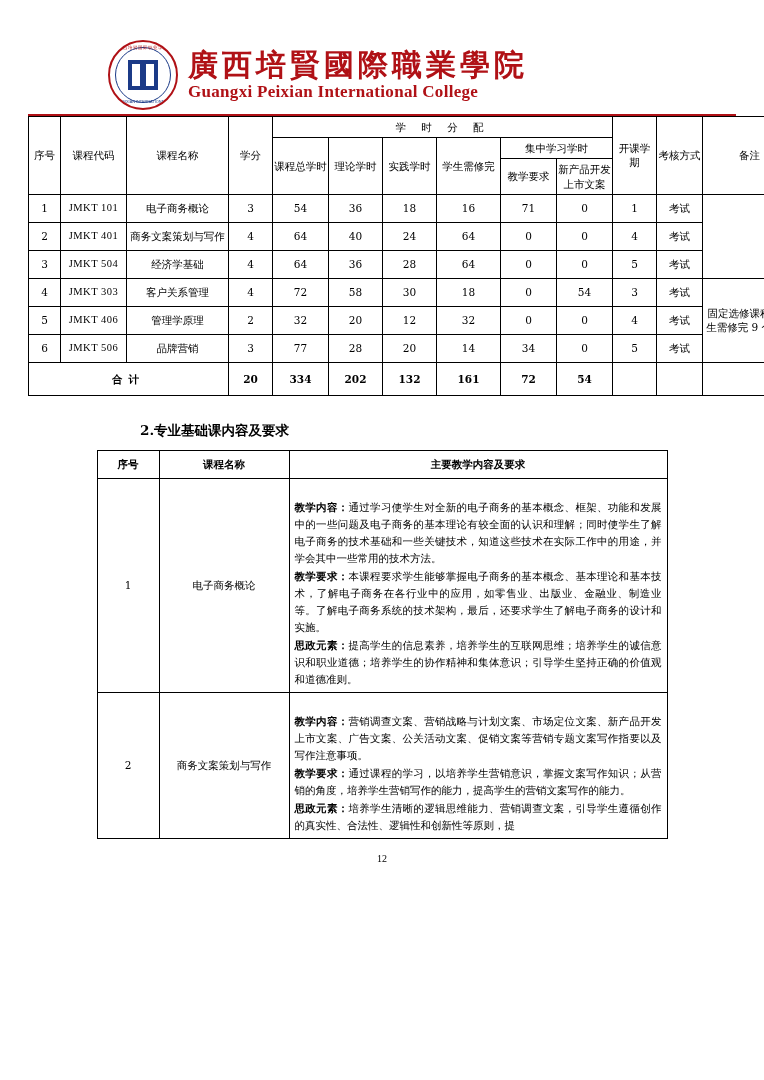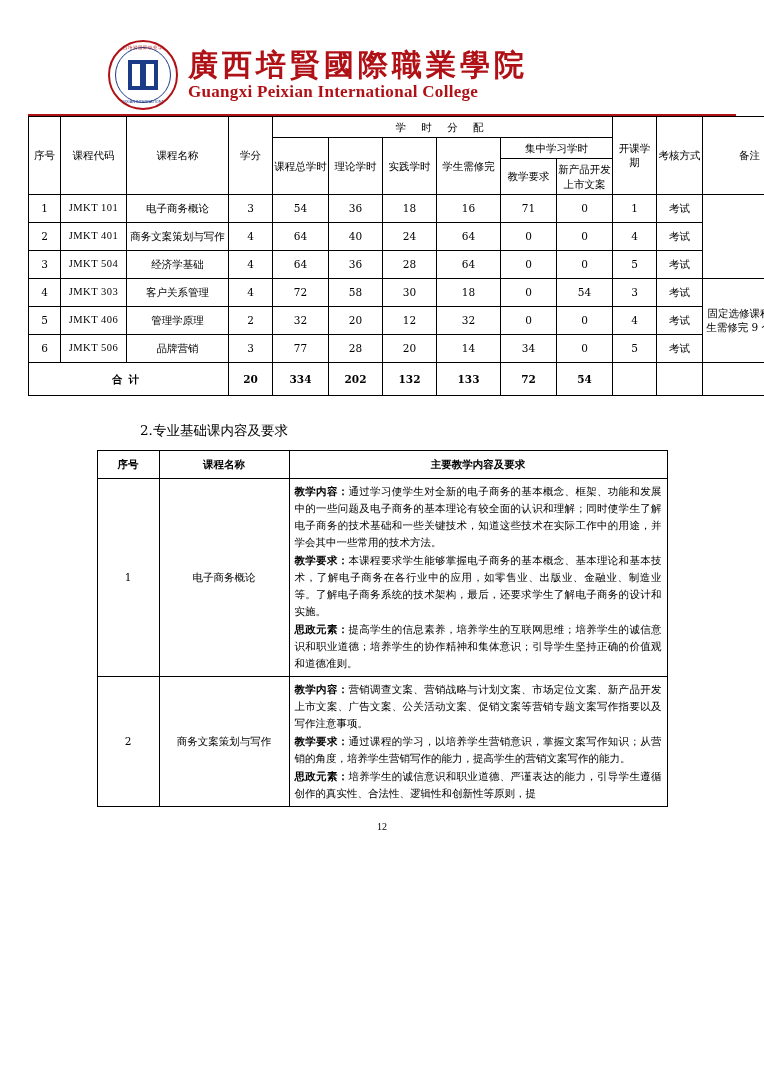--- a/index.html
+++ b/index.html
@@ -117,21 +117,21 @@
   
   .section-title {
     font-size: 13.5px;
     font-weight: bold;
     margin: 14px 0 10px 0;
     padding-left: 88px;
     font-family: "DejaVu Serif", serif;
   }
   .section-title-2 {
     font-size: 13.5px;
-    font-weight: normal;
+    font-weight: bold;
     margin: 26px 0 10px 0;
     padding-left: 112px;
     font-family: "DejaVu Serif", serif;
   }
 
   
   table.t1 {
     border-collapse: collapse;
     width: 708px;
     margin: 0 auto;
@@ -184,21 +184,21 @@
   table.t2 td.ctr {
     text-align: center;
   }
   table.t2 td.body {
     text-align: justify;
   }
   table.t2 .lead {
     font-weight: bold;
   }
   table.t2 p {
-    margin: 0 0 0 0;
+    margin: 16px 0 0 0;
     text-indent: 0;
   }
   table.t2 p + p {
     margin-top: 1px;
   }
 
   
   .page-number {
     text-align: center;
     font-size: 10px;
@@ -350,21 +350,21 @@
         <td>0</td>
         <td>5</td>
         <td>考试</td>
       </tr>
       <tr class="total">
         <td colspan="3" class="lbl">合计</td>
         <td>20</td>
         <td>334</td>
         <td>202</td>
         <td>132</td>
-        <td>133</td>
+        <td>161</td>
         <td>72</td>
         <td>54</td>
         <td></td>
         <td></td>
         <td></td>
       </tr>
     </tbody>
   </table>
 
   <div class="section-title-2">2.专业基础课内容及要求</div>
@@ -391,21 +391,21 @@
           <p><span class="lead">教学要求：</span><span>本课程要求学生能够掌握电子商务的基本概念、基本理论和基本技术，了解电子商务在各行业中的应用，如零售业、出版业、金融业、制造业等。了解电子商务系统的技术架构，最后，还要求学生了解电子商务的设计和实施。</span></p>
           <p><span class="lead">思政元素：</span><span>提高学生的信息素养，培养学生的互联网思维；培养学生的诚信意识和职业道德；培养学生的协作精神和集体意识；引导学生坚持正确的价值观和道德准则。</span></p>
         </td>
       </tr>
       <tr>
         <td class="ctr">2</td>
         <td class="ctr">商务文案策划与写作</td>
         <td class="body">
           <p><span class="lead">教学内容：</span><span>营销调查文案、营销战略与计划文案、市场定位文案、新产品开发上市文案、广告文案、公关活动文案、促销文案等营销专题文案写作指要以及写作注意事项。</span></p>
           <p><span class="lead">教学要求：</span><span>通过课程的学习，以培养学生营销意识，掌握文案写作知识；从营销的角度，培养学生营销写作的能力，提高学生的营销文案写作的能力。</span></p>
-          <p><span class="lead">思政元素：</span><span>培养学生的诚信意识和职业道德、严谨表达的能力，引导学生遵循创作的真实性、合法性、逻辑性和创新性等原则，提</span></p>
+          <p><span class="lead">思政元素：</span><span>培养学生清晰的逻辑思维能力、营销调查文案，引导学生遵循创作的真实性、合法性、逻辑性和创新性等原则，提</span></p>
         </td>
       </tr>
     </tbody>
   </table>
 
   <div class="page-number">12</div>
 
 </div>
 
 </body></html>

